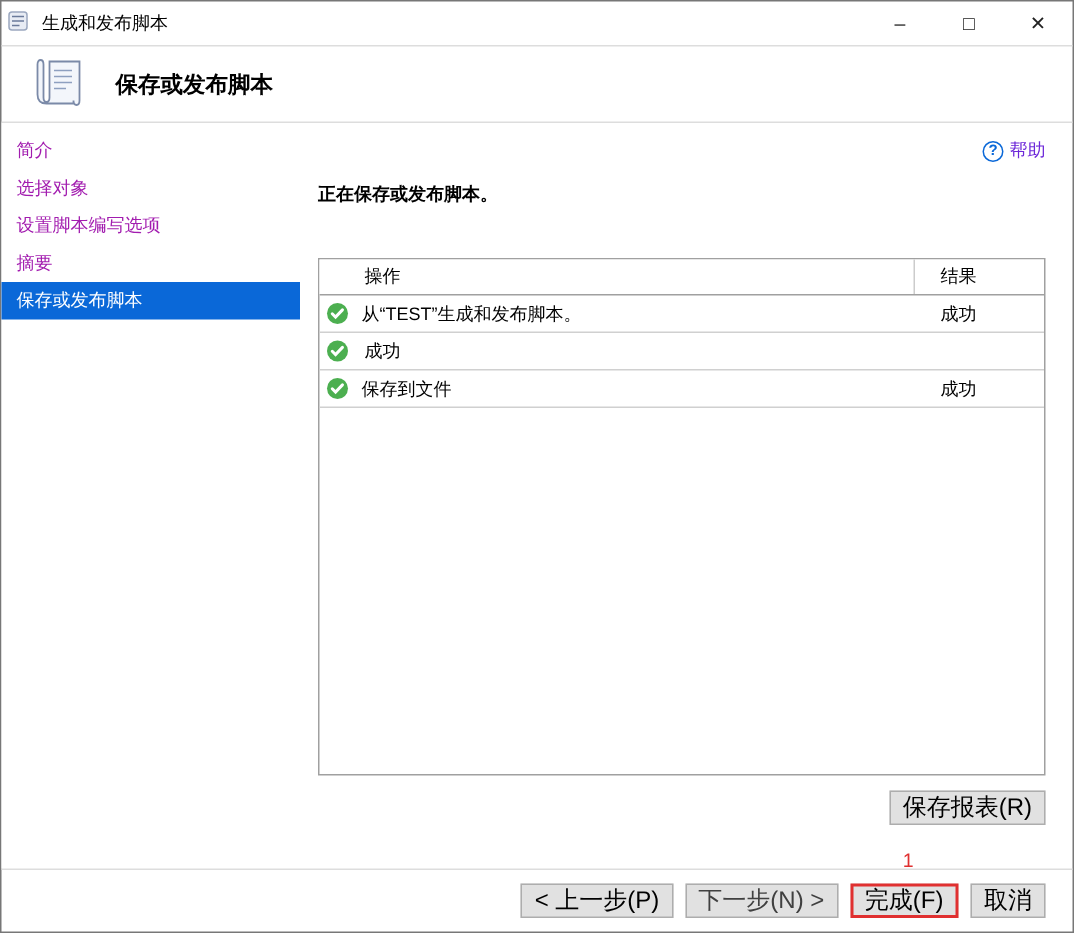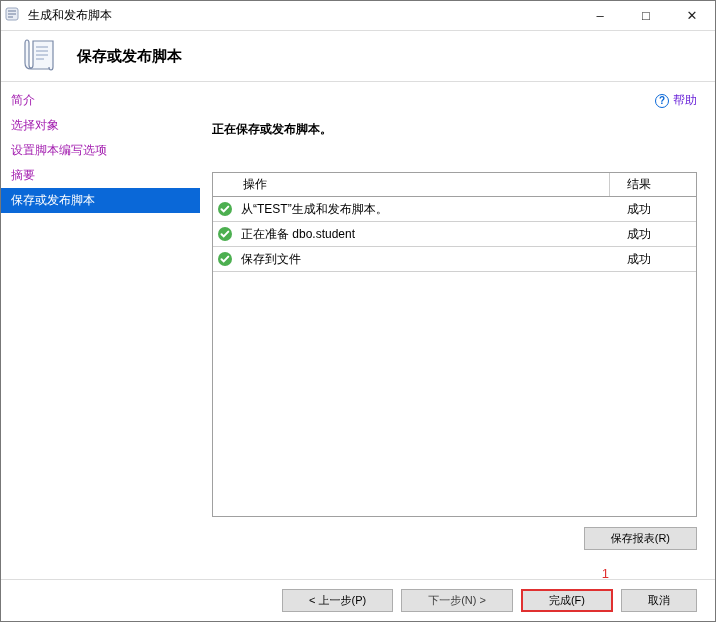--- a/index.html
+++ b/index.html
@@ -29,21 +29,21 @@
 .col-action { flex: 1; border-right: 1px solid #ccc; }
 .col-result { width: 75px; margin-left: 11px; }
 .grid-header-cell.col-result { padding-left: 6px; }
 .grid-body { flex: 1; overflow: auto; }
 .grid-row { display: flex; border-bottom: 1px solid #d0d0d0; height: 25px; align-items: center; }
 .row-icon { width: 24px; display: flex; justify-content: center; }
 .row-icon svg { width: 16px; height: 16px; }
 .row-action { flex: 1; padding-left: 4px; }
 .row-result { width: 75px; padding-left: 6px; }
 .save-report-row { display: flex; justify-content: flex-end; margin-top: 10px; }
-.btn { height: 23px; padding: 0 26px; border: 1px solid #adadad; background: #e1e1e1; font-family: inherit; font-size: 11px; display: inline-flex; align-items: center; justify-content: center; cursor: pointer; }
+.btn { height: 23px; padding: 0 8px; border: 1px solid #adadad; background: #e1e1e1; font-family: inherit; font-size: 16px; display: inline-flex; align-items: center; justify-content: center; cursor: pointer; }
 .btn.disabled { color: #404040; cursor: default; }
 .btn.highlight { border: 2px solid #e03030; }
 .annotation { color: #e03030; font-size: 13px; position: absolute; }
 .footer { height: 42px; border-top: 1px solid #ddd; display: flex; align-items: center; justify-content: flex-end; padding-right: 18px; gap: 8px; position: relative; }
 </style>
 </head>
 <body>
 
 <div class="window">
   <div class="titlebar">
@@ -104,21 +104,20 @@
             <span class="row-action">从“TEST”生成和发布脚本。</span>
             <span class="row-result">成功</span>
           </div>
           <div class="grid-row">
             <span class="row-icon">
                 <svg viewBox="0 0 16 16">
                   <circle cx="8" cy="8" r="7" fill="#4caf50"></circle>
                   <path d="M4.5 8.2l2.2 2.2 4.6-4.8" stroke="#fff" stroke-width="2" fill="none" stroke-linecap="round"></path>
                 </svg>
               </span>
-            <span class="row-action">正在准备 dbo.student</span>
             <span class="row-result">成功</span>
           </div>
           <div class="grid-row">
             <span class="row-icon">
                 <svg viewBox="0 0 16 16">
                   <circle cx="8" cy="8" r="7" fill="#4caf50"></circle>
                   <path d="M4.5 8.2l2.2 2.2 4.6-4.8" stroke="#fff" stroke-width="2" fill="none" stroke-linecap="round"></path>
                 </svg>
               </span>
             <span class="row-action">保存到文件</span>

